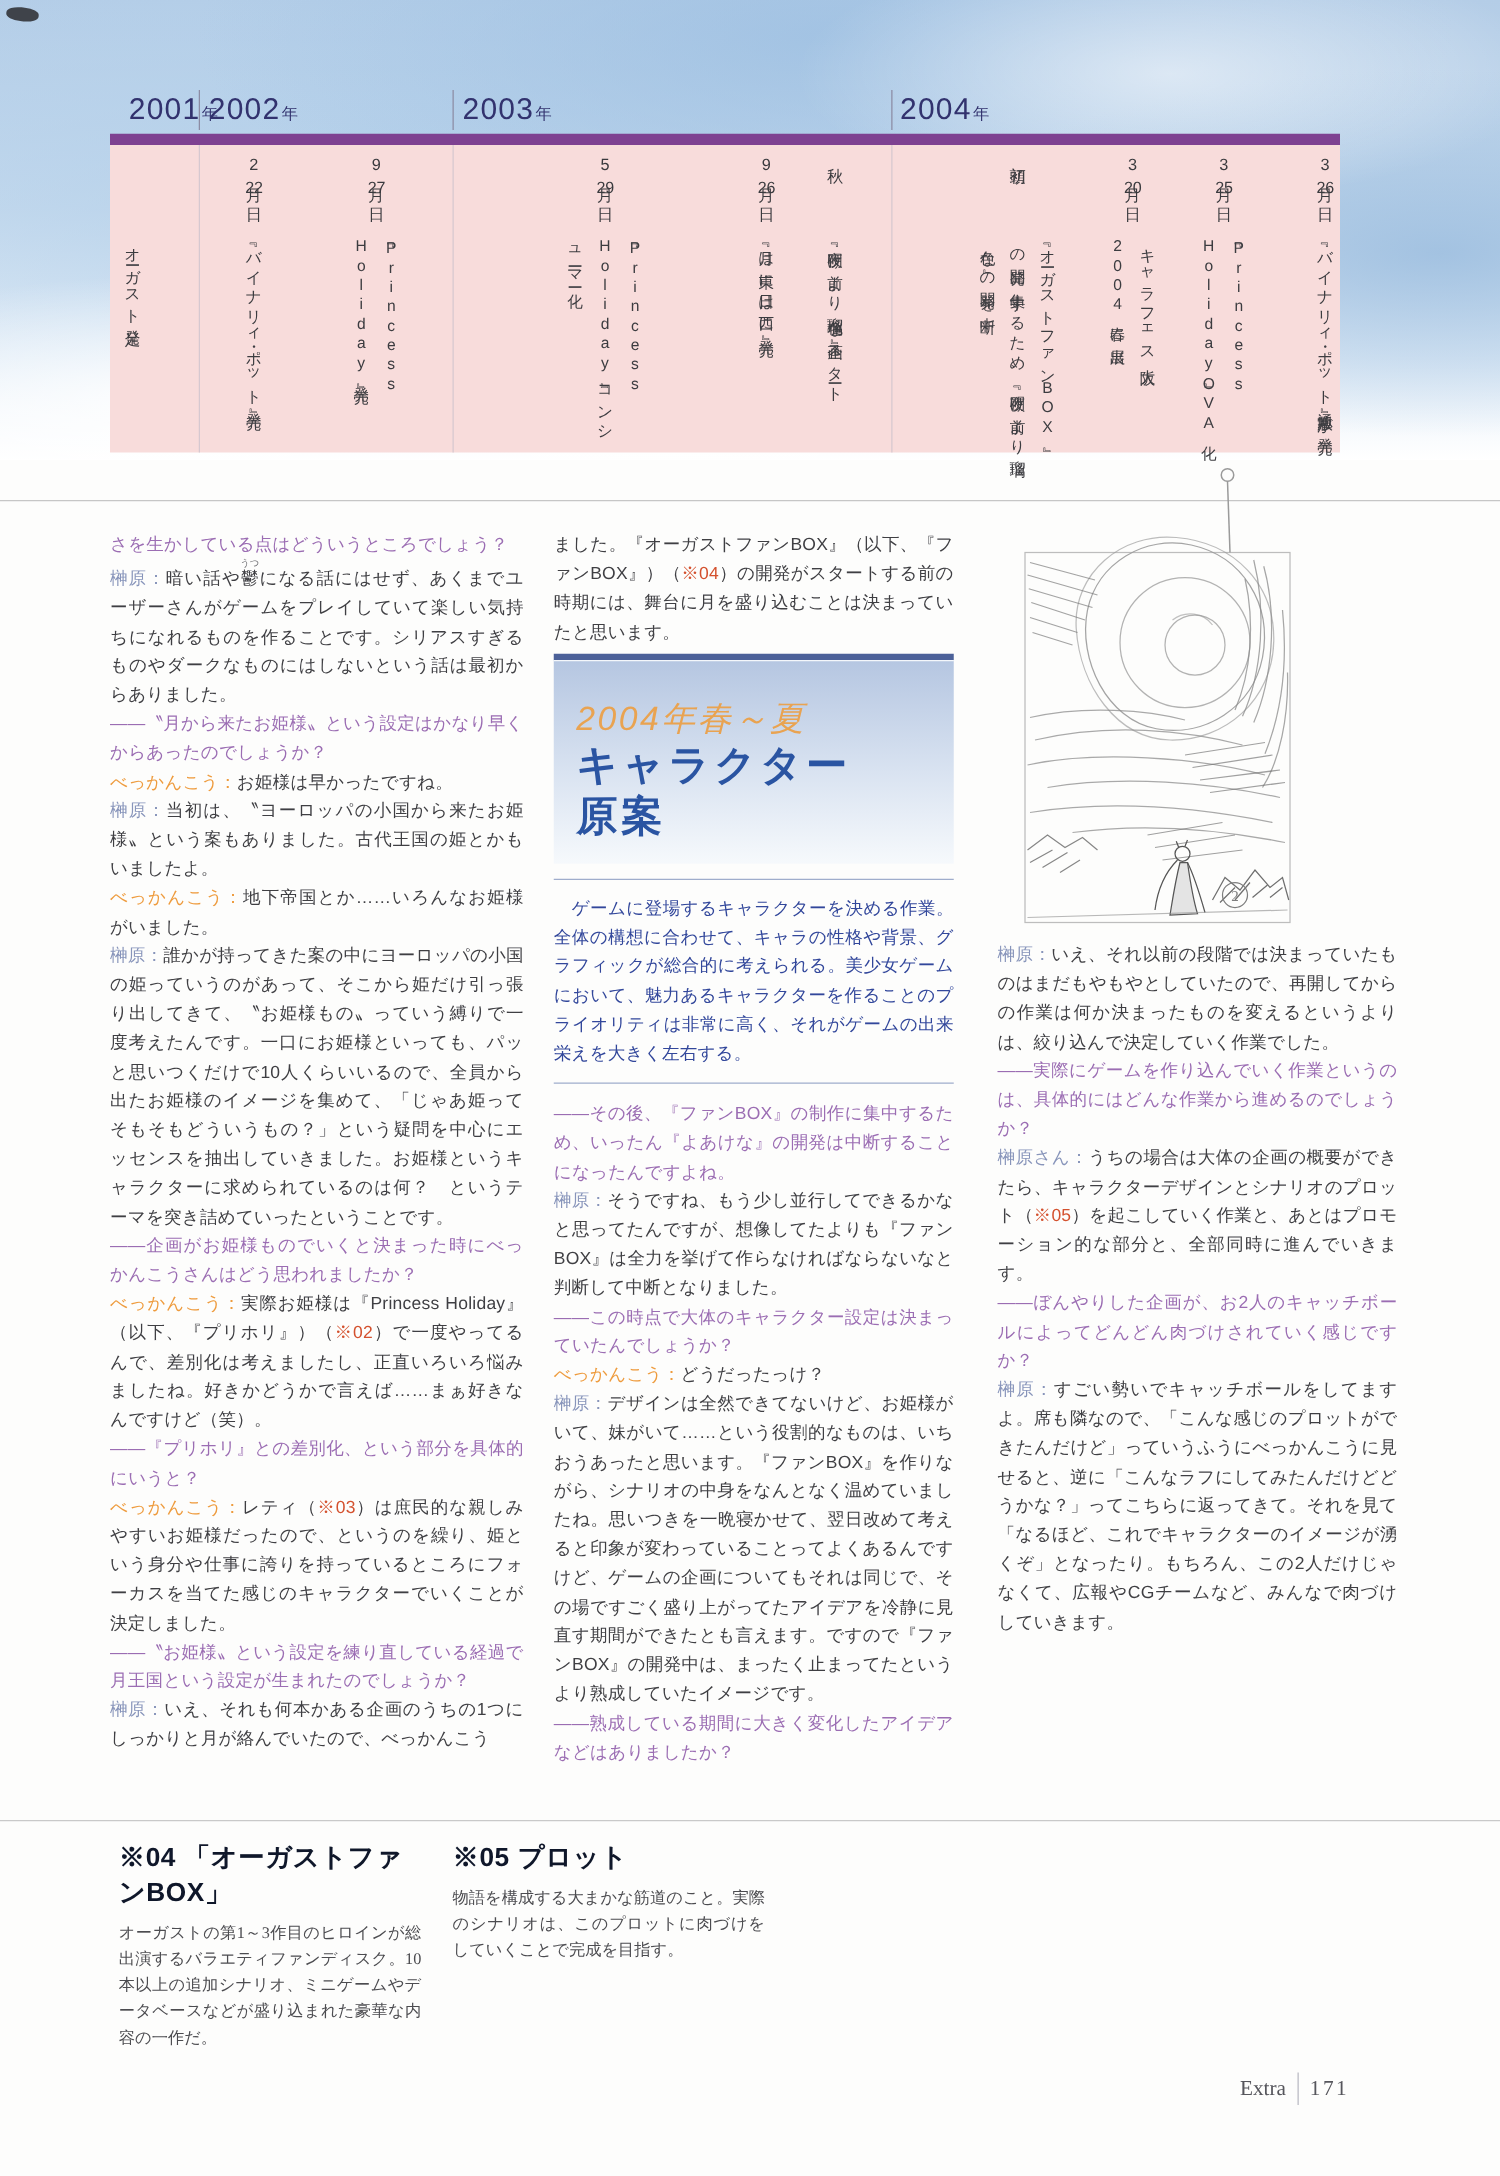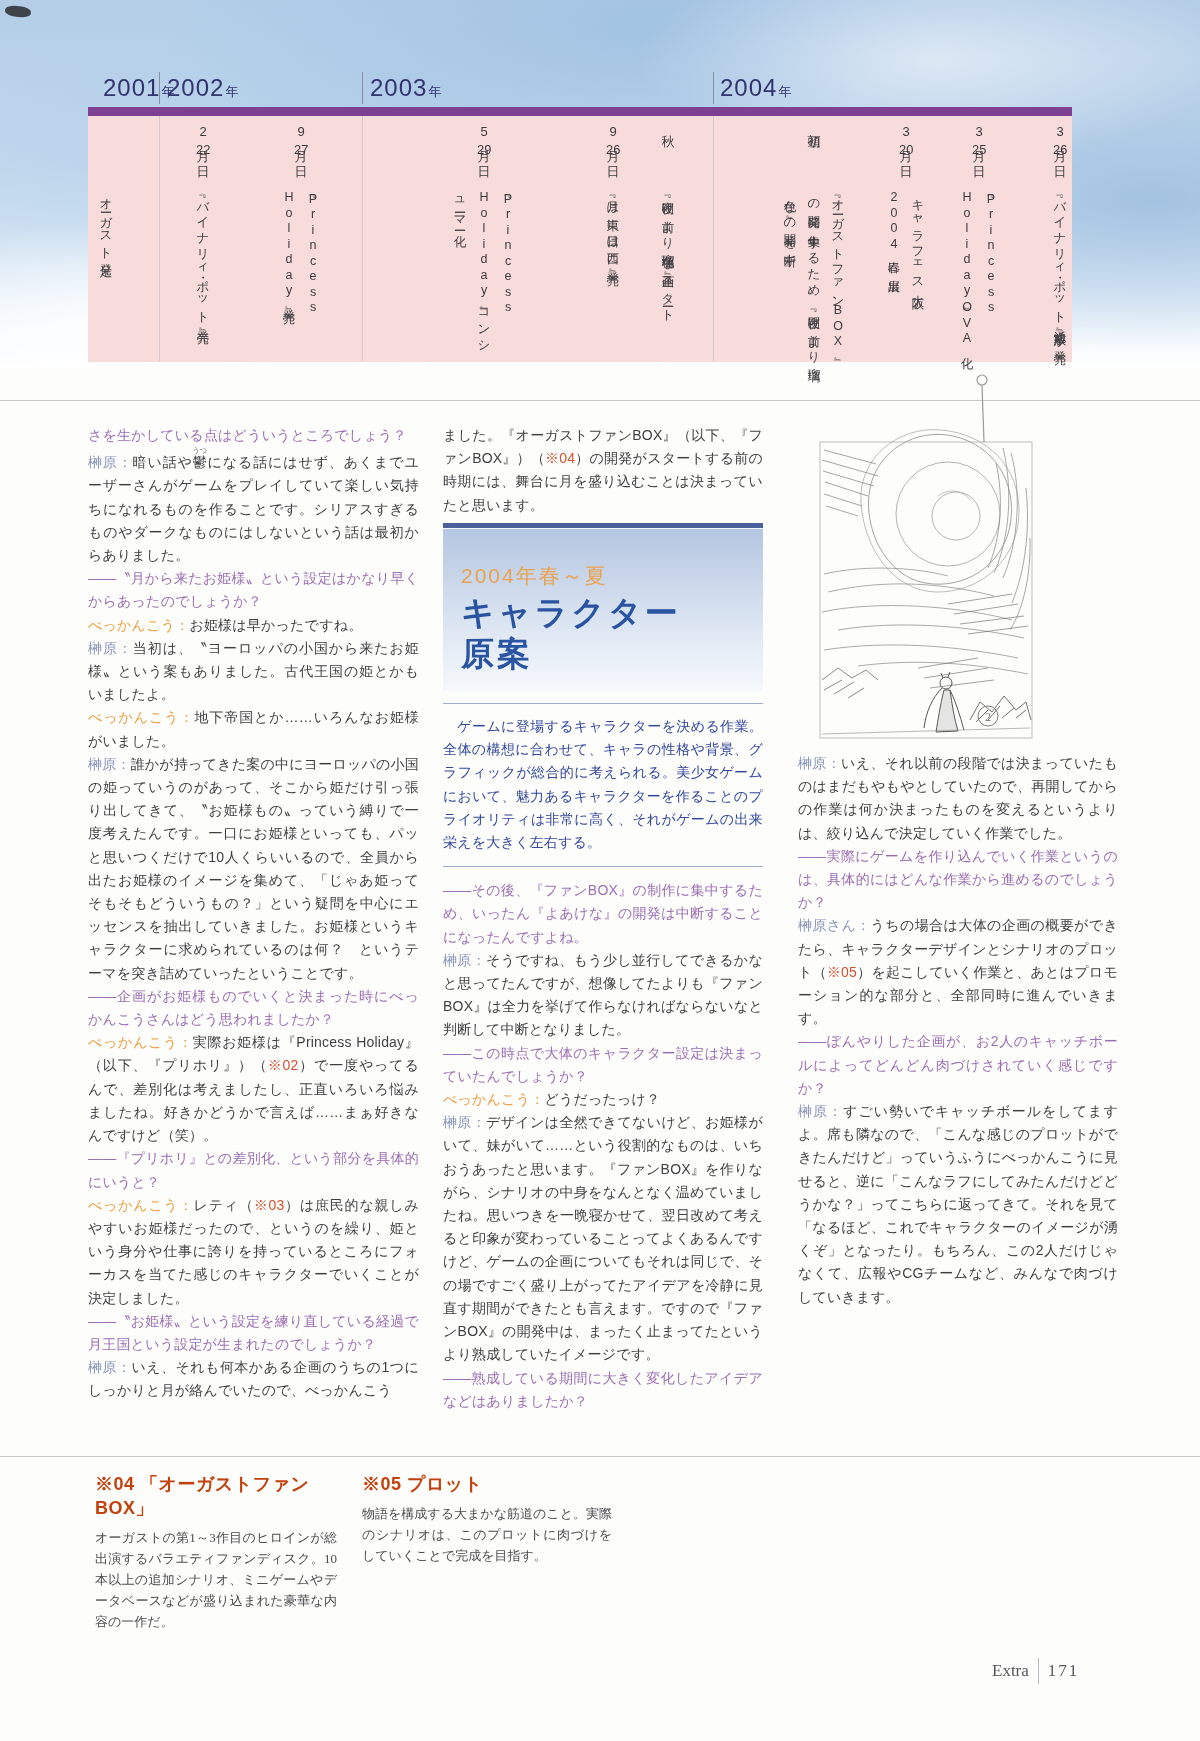--- a/index.html
+++ b/index.html
@@ -44,35 +44,35 @@
   .q{color:#9b6db3;}
   .ns{color:#8794ba;}
   .nb{color:#ee9b3d;}
   .ref{color:#d4512e;}
   rt{font-size:7.5px;color:#6b6b6f;letter-spacing:0;}
 
   
   .sec-box{margin-top:6px;border-top:5px solid #4c6199;box-shadow:inset 0 1px 0 rgba(255,255,255,.85);
     background:linear-gradient(180deg,#b5c6e1 0%,#d9e3f1 55%,#f6f9fc 100%);
     padding:36px 18px 16px;box-sizing:border-box;}
-  .sec-period{color:#e9a351;font-size:21px;letter-spacing:2px;margin-bottom:6px;}
+  .sec-period{color:#e9a351;font-size:27px;letter-spacing:2px;margin-bottom:6px;font-style:italic;}
   .sec-title{color:#2a54a2;font-family:"Liberation Serif",serif;font-weight:bold;
     font-size:33px;line-height:41px;letter-spacing:3px;}
   .sec-desc{margin:12px 0;border-top:1px solid #9fadcc;border-bottom:1px solid #9fadcc;
     padding:11px 0 12px;color:#32479b;font-size:14px;line-height:23.2px;text-align:justify;}
 
   
   #sketch{position:absolute;left:798px;top:368px;width:245px;height:378px;}
 
   
   #fn-rule{position:absolute;left:0;top:1456px;width:1200px;height:1px;background:#c9c9c9;}
   .fn{position:absolute;top:1472px;}
   #fn1{left:95px;width:242px;}
   #fn2{left:362px;width:250px;}
-  .fn-title{color:#c2410c;font-size:18px;font-weight:bold;margin-bottom:7px;letter-spacing:.5px;}
+  .fn-title{color:#0f172a;font-size:21px;font-weight:bold;margin-bottom:7px;letter-spacing:.5px;}
   .fn-body{font-family:"Liberation Serif",serif;font-size:13px;line-height:21px;color:#4c4c50;text-align:justify;}
 
   
   #footer{position:absolute;left:992px;top:1658px;display:flex;align-items:center;gap:9px;
     font-family:"Liberation Serif",serif;color:#56565c;font-size:17px;}
   #footer .divider{width:1px;height:26px;background:#b9b9c2;}
   #footer .pagenum{letter-spacing:2px;}
 </style>
 </head>
 <body>

